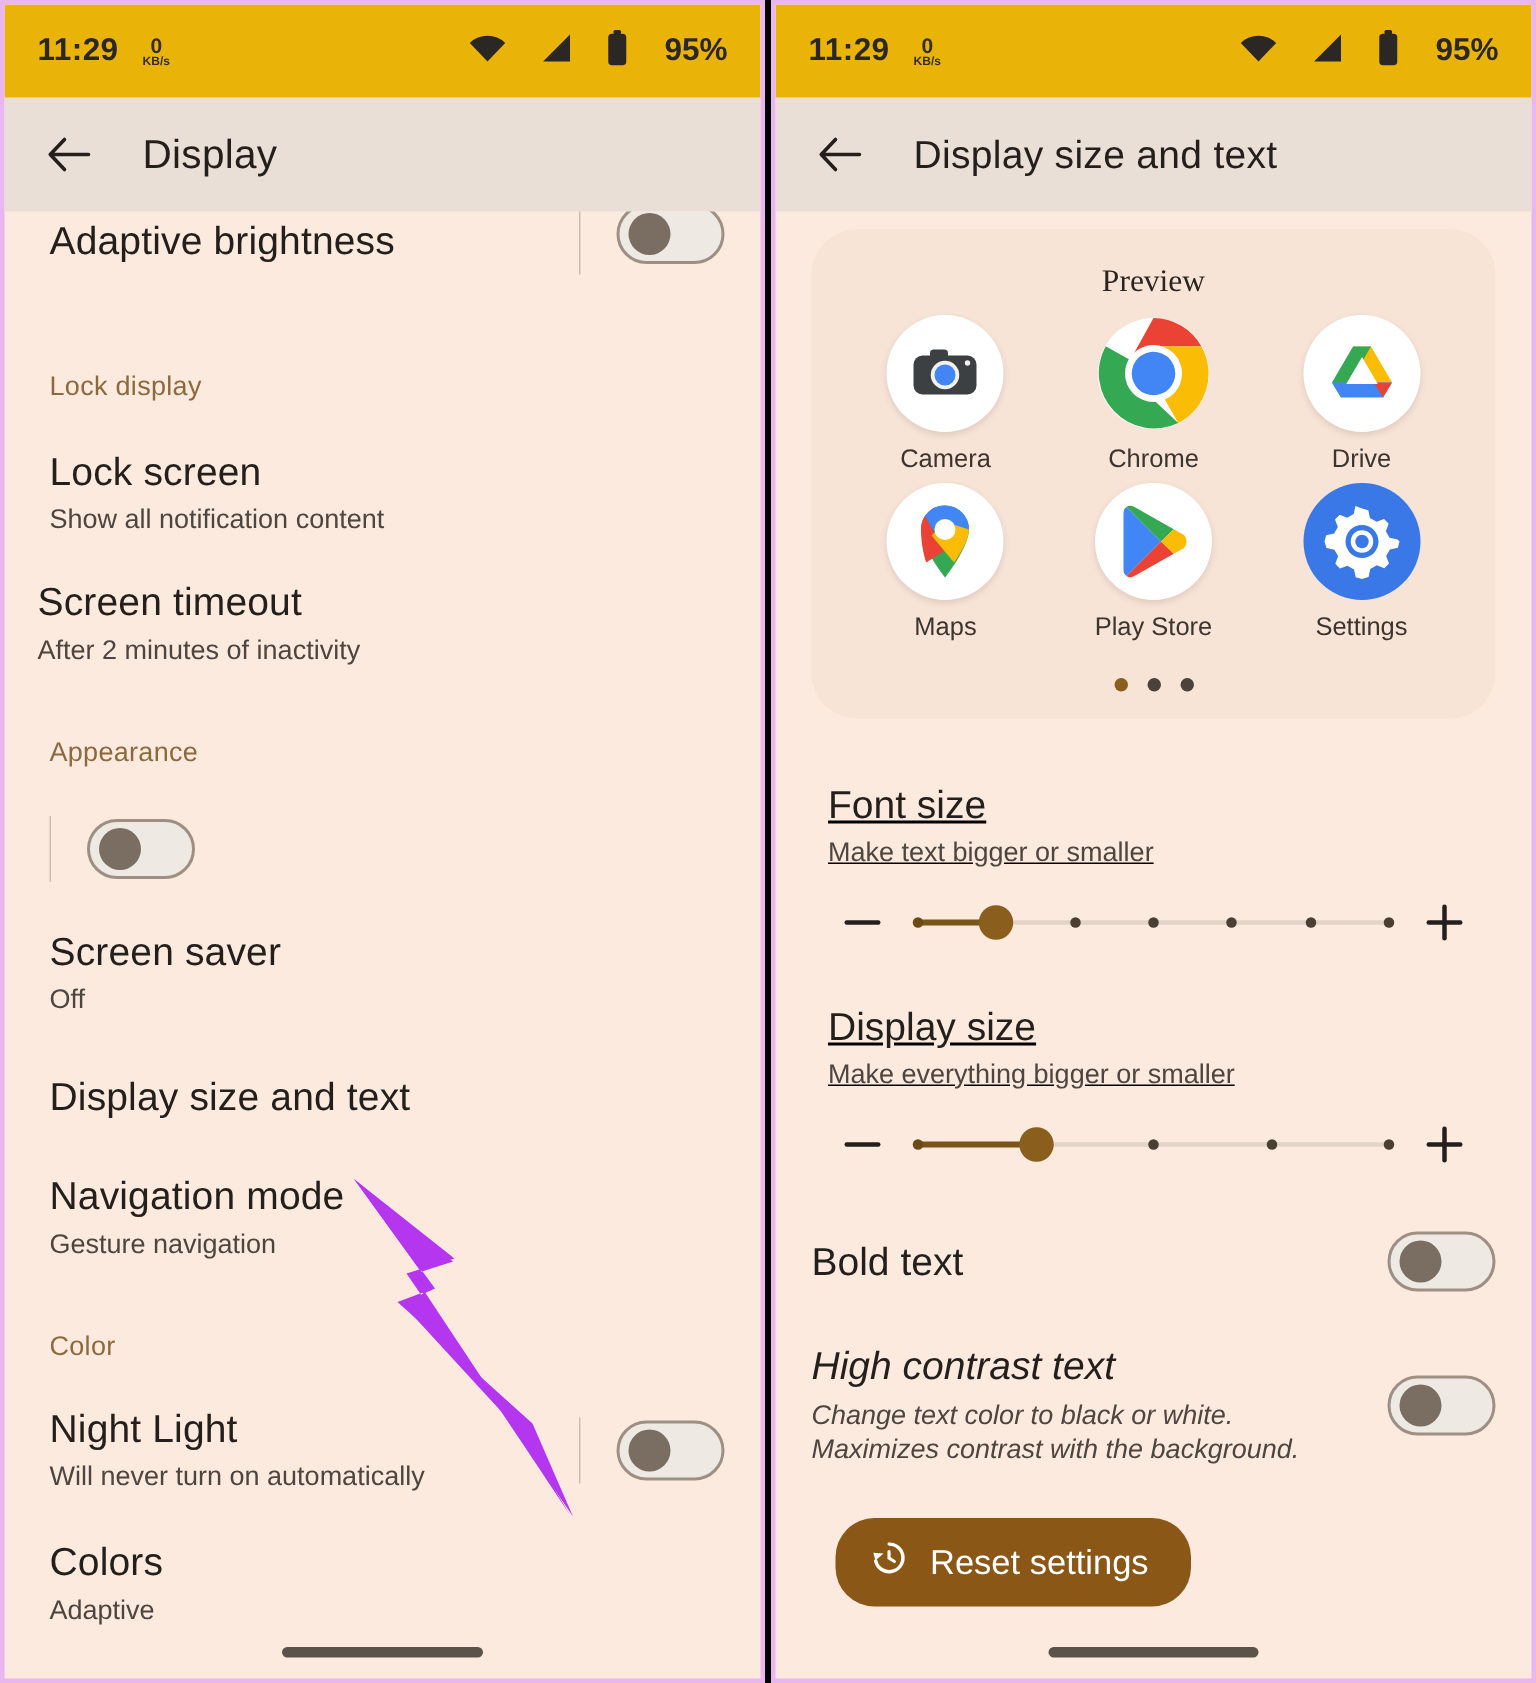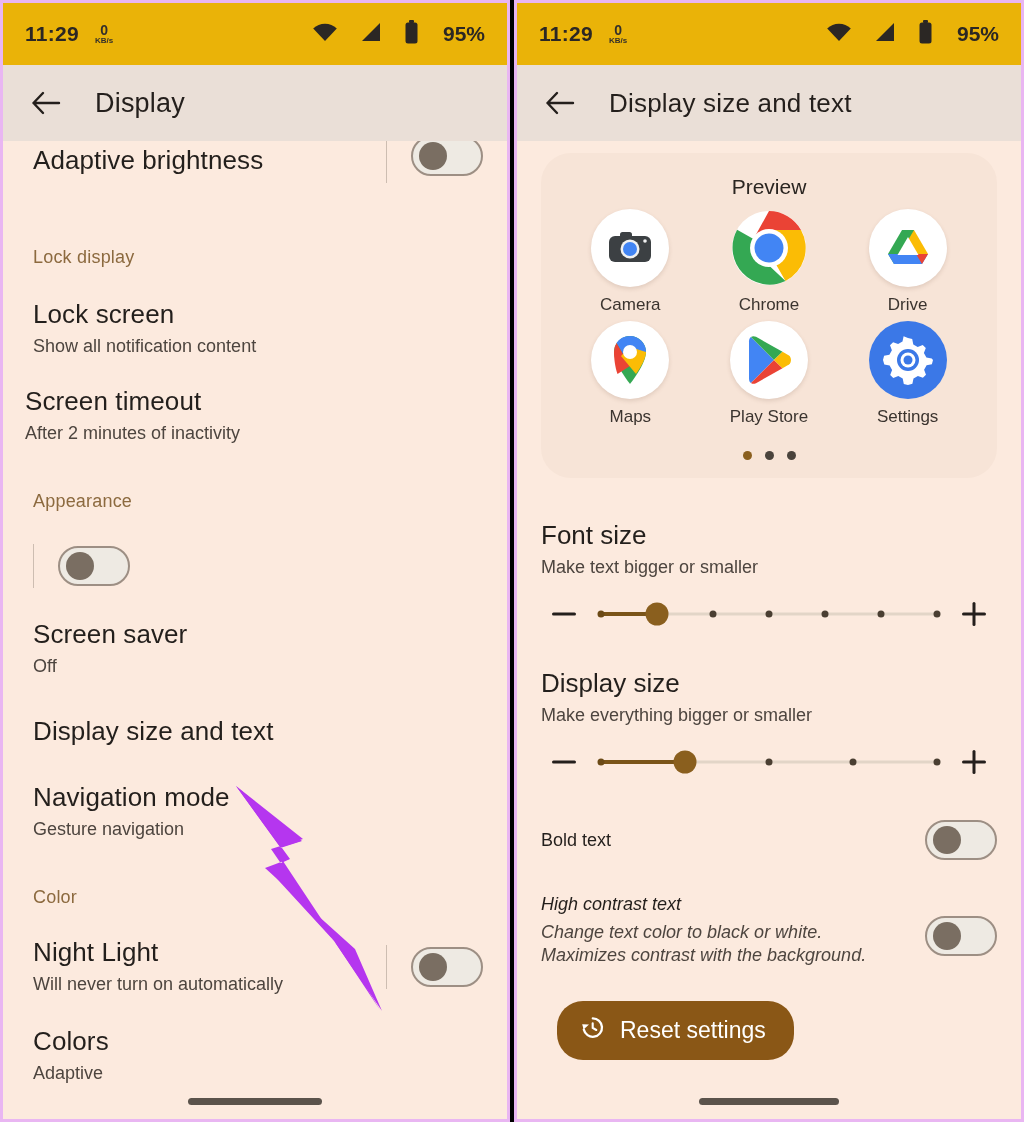--- a/index.html
+++ b/index.html
@@ -96,56 +96,56 @@
   .arrow-layer { position: absolute; inset: 0; pointer-events: none; }
 
   
   .rcontent { padding: 0; }
   .preview-card {
     margin: 12px 24px 0 24px;
     background: #f7e4d7;
     border-radius: 30px;
     padding: 22px 20px 18px 20px;
   }
-  .preview-title { text-align: center; font-size: 21px; color: #2a2521; margin-bottom: 6px; }
+  .preview-title { text-align: center; font-size: 21px; color: #2a2521; margin-bottom: 6px; font-family: Liberation Serif, serif; }
   .appgrid {
     display: grid;
     grid-template-columns: repeat(3, 1fr);
     row-gap: 6px;
     margin-top: 10px;
   }
   .appcell { display: flex; flex-direction: column; align-items: center; }
   .appicon-wrap {
     width: 78px; height: 78px; border-radius: 50%;
     display: flex; align-items: center; justify-content: center;
     margin-bottom: 8px;
   }
   .appicon-wrap.white { background: #ffffff; box-shadow: 0 2px 4px rgba(120,90,70,.18); }
   .applabel { font-size: 17px; color: #3b342f; }
   .dots { display: flex; justify-content: center; gap: 13px; margin-top: 24px; }
   .dot { width: 9px; height: 9px; border-radius: 50%; background: #4a433c; }
   .dot.active { background: #8a5f1e; }
 
-  .rsection { padding: 0 24px; }
+  .rsection { padding: 0 35px; text-decoration: underline; }
   .rsection .rtitle { font-size: 26px; color: #231f1c; }
   .rsection .rsub { font-size: 18px; color: #4d453f; margin-top: 6px; }
 
   .slider-row { display: flex; align-items: center; gap: 14px; margin-top: 18px; }
   .sbtn { width: 46px; height: 36px; display: flex; align-items: center; justify-content: center; cursor: pointer; }
   .track-wrap { position: relative; flex: 1 1 auto; height: 30px; display: flex; align-items: center; }
   .track { position: absolute; left: 0; right: 0; top: 50%; height: 3px; transform: translateY(-50%); background: #e2d5c7; border-radius: 2px; }
   .track-fill { position: absolute; left: 0; top: 50%; height: 4px; transform: translateY(-50%); background: #7a5418; border-radius: 2px; }
   .ticks { position: absolute; left: 0; right: 0; top: 50%; transform: translateY(-50%); height: 8px; }
   .tick { position: absolute; top: 50%; transform: translate(-50%, -50%); width: 7px; height: 7px; border-radius: 50%; background: #4a3f32; }
   .tick.filled { background: #6b4a16; }
   .thumb { position: absolute; top: 50%; transform: translate(-50%, -50%); width: 23px; height: 23px; border-radius: 50%; background: #8a5f1e; cursor: pointer; }
 
   .row-switch { display: flex; align-items: flex-start; padding: 0 24px; }
   .row-switch .texts { flex: 1 1 auto; padding-right: 18px; }
-  .row-switch .rtitle { font-size: 18px; color: #231f1c; }
+  .row-switch .rtitle { font-size: 26px; color: #231f1c; }
   .row-switch .rsub { font-size: 18px; color: #4d453f; margin-top: 6px; line-height: 1.28; }
 
   .reset-btn {
     margin: 0 0 0 40px;
     display: inline-flex; align-items: center; gap: 14px;
     background: #8a5716; color: #fff;
     border-radius: 26px;
     padding: 13px 28px 13px 22px;
     font-size: 23px;
     cursor: pointer;

